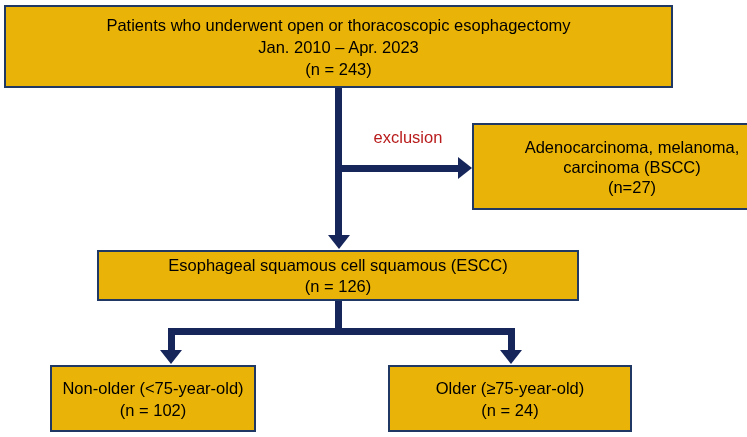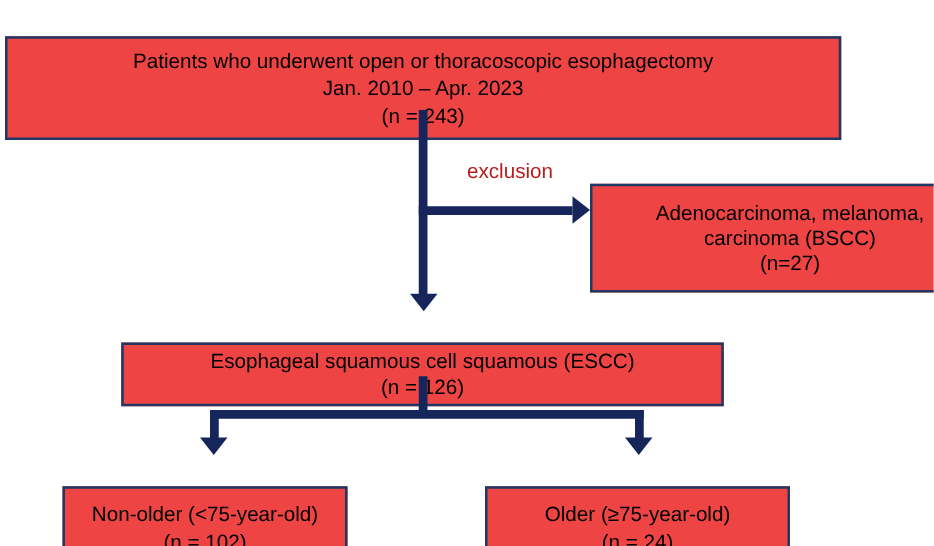--- a/index.html
+++ b/index.html
@@ -12,37 +12,36 @@
     width: 747px;
     height: 437px;
     background: #ffffff;
     font-family: "Liberation Sans", sans-serif;
     color: #000000;
     overflow: hidden;
   }
   .box {
     position: absolute;
     box-sizing: border-box;
-    background: #ef4444;
+    background: #eab308;
     border: 2.5px solid #1f3864;
     display: flex;
     flex-direction: column;
     justify-content: center;
     align-items: flex-start;
     text-align: center;
     font-size: 16.5px;
     line-height: 21px;
-    margin-top: 24px;
   }
   .box .ln { width: 100%; }
 
   #box-top        { left: 4px;   top: 5px;   width: 669px; height: 83px; line-height: 22px; }
   #box-exclusion  { left: 472px; top: 123px; width: 320px; height: 87px; line-height: 20px; }
   #box-escc       { left: 97px;  top: 250px; width: 482px; height: 51px; }
-  #box-nonolder   { left: 50px;  top: 365px; width: 228px; height: 67px; line-height: 22px; }
+  #box-nonolder   { left: 50px;  top: 365px; width: 206px; height: 67px; line-height: 22px; }
   #box-older      { left: 388px; top: 365px; width: 244px; height: 67px; line-height: 22px; }
 
   .conn {
     position: absolute;
     background: #16265b;
   }
   
   #conn-top-vline    { left: 335px;   top: 88px;    width: 7px;   height: 148px; }
   
   #conn-excl-hline   { left: 335px;   top: 164.5px; width: 123px; height: 7px; }

